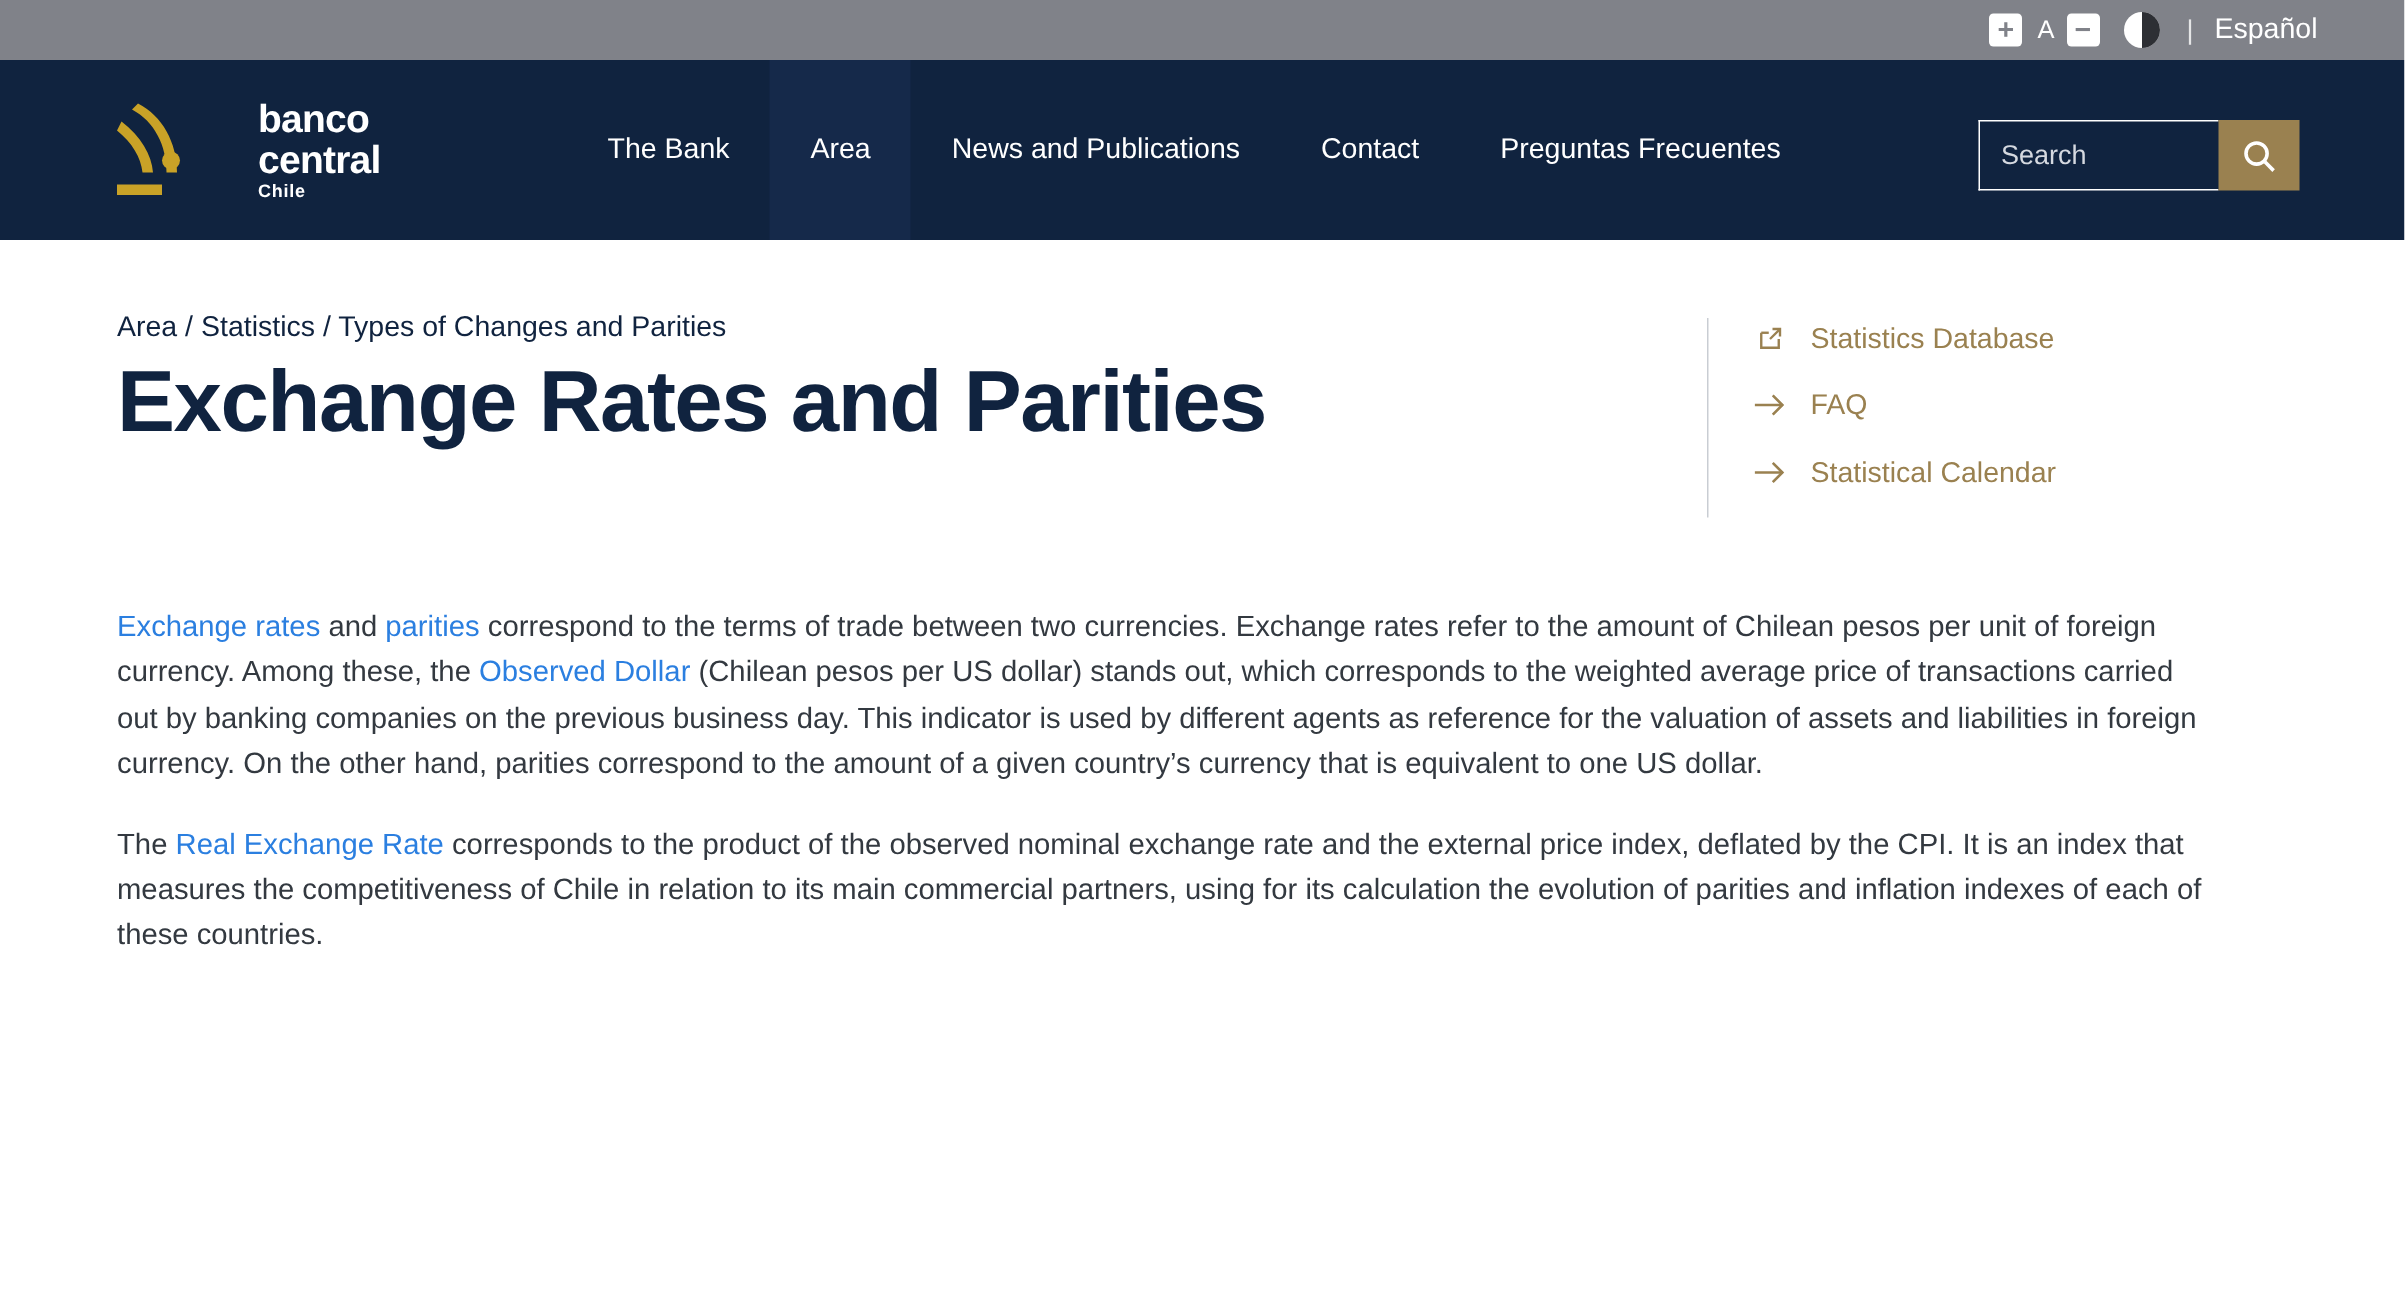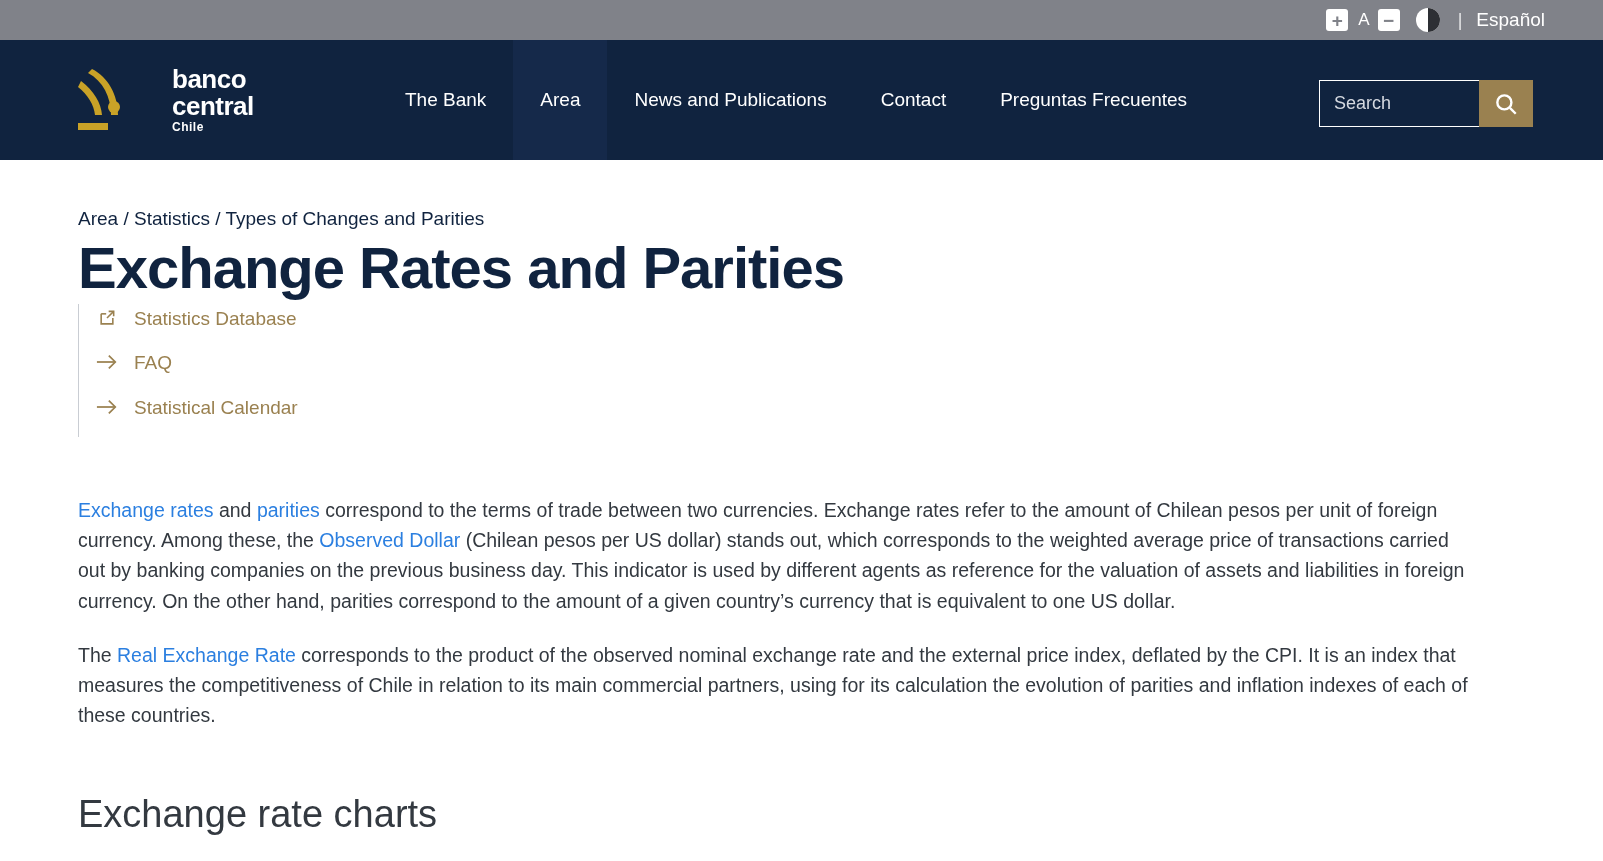--- a/index.html
+++ b/index.html
@@ -159,41 +159,40 @@
   }
 
   
   .page {
     padding: 0 78px;
     position: relative;
   }
   .content-top {
     display: flex;
     padding-top: 48px;
-    flex-direction: column;
   }
   .left-col { flex: 1 1 auto; max-width: 1060px; }
   .breadcrumb {
     font-size: 19px;
     color: #10233f;
     margin-bottom: 4px;
   }
   .page-title {
     font-size: 58px;
     font-weight: 700;
     color: #10233f;
     letter-spacing: -1px;
     margin: 6px 0 0 0;
     line-height: 1.1;
   }
 
   .right-col {
     width: 360px;
     border-left: 1px solid #c9cdd3;
-    padding-left: 17px;
+    padding-left: 30px;
     margin-top: 4px;
   }
   .quick-link {
     display: flex;
     align-items: flex-start;
     gap: 16px;
     margin-bottom: 14px;
     color: #9a8150;
     font-size: 19px;
     line-height: 1.6;
@@ -326,15 +325,14 @@
 
     </div>
   </div>
 
   <div class="body-text">
     <p><a href="#">Exchange rates</a><span> and </span><a href="#">parities</a><span> correspond to the terms of trade between two currencies. Exchange rates refer to the amount of Chilean pesos per unit of foreign currency. Among these, the </span><a href="#">Observed Dollar</a><span> (Chilean pesos per US dollar) stands out, which corresponds to the weighted average price of transactions carried out by banking companies on the previous business day. This indicator is used by different agents as reference for the valuation of assets and liabilities in foreign currency. On the other hand, parities correspond to the amount of a given country’s currency that is equivalent to one US dollar.</span></p>
 
     <p><span>The </span><a href="#">Real Exchange Rate</a><span> corresponds to the product of the observed nominal exchange rate and the external price index, deflated by the CPI. It is an index that measures the competitiveness of Chile in relation to its main commercial partners, using for its calculation the evolution of parities and inflation indexes of each of these countries.</span></p>
   </div>
 
-  <div class="section-heading">Exchange rate charts</div>
 
 </div>
 
 </body></html>

